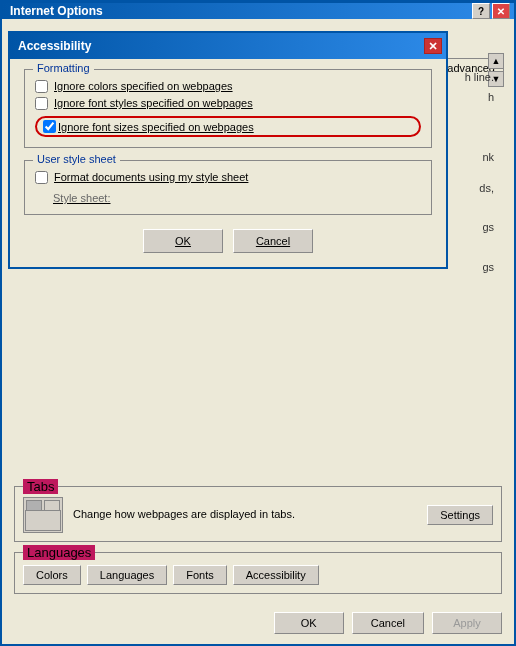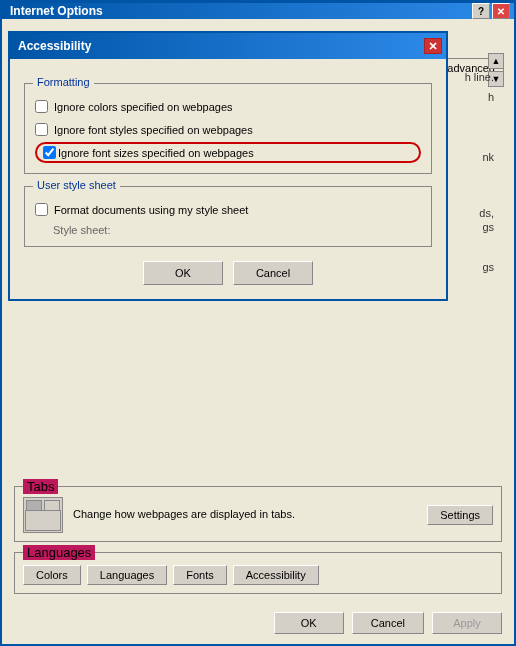--- a/index.html
+++ b/index.html
@@ -101,21 +101,22 @@
       display: flex;
       align-items: center;
       justify-content: center;
       font-size: 11px;
       color: white;
       font-weight: bold;
       cursor: pointer;
     }
 
     .dialog-body {
-      padding: 24px 14px 14px;
+      padding: 10px 14px 14px;
+      text-decoration: underline;
     }
 
     
     .group-box {
       border: 1px solid #888;
       margin-bottom: 12px;
       padding: 6px 10px 10px;
       position: relative;
     }
 
@@ -125,22 +126,21 @@
       left: 8px;
       background: #ece9d8;
       padding: 0 4px;
       color: #003399;
       font-size: 11px;
     }
 
     
     .checkbox-row {
       display: flex;
-      align-items: center;
-      margin-top: 10px;
+      margin-top: 4px;
       gap: 6px;
     }
 
     .checkbox-row input[type="checkbox"] {
       width: 13px;
       height: 13px;
     }
 
     .checkbox-label {
       font-size: 11px;
@@ -393,21 +393,21 @@
   </div>
 
   <div class="scrollbar-area">
     <div class="scroll-arrow">▲</div>
     <div class="scroll-arrow">▼</div>
   </div>
 
   <div class="bg-text" style="top:68px; right:20px;">h line.</div>
   <div class="bg-text" style="top:88px; right:20px;">h</div>
   <div class="bg-text" style="top:148px; right:20px;">nk</div>
-  <div class="bg-text" style="top:204px; right:20px;">ds,</div>
+  <div class="bg-text" style="top:179px; right:20px;">ds,</div>
   <div class="bg-text" style="top:218px; right:20px;">gs</div>
   <div class="bg-text" style="top:258px; right:20px;">gs</div>
 
   <div class="dialog-overlay">
 
     <div class="dialog-titlebar">
       <span class="dialog-titlebar-title">Accessibility</span>
       <div class="close-x-btn">✕</div>
     </div>
 

